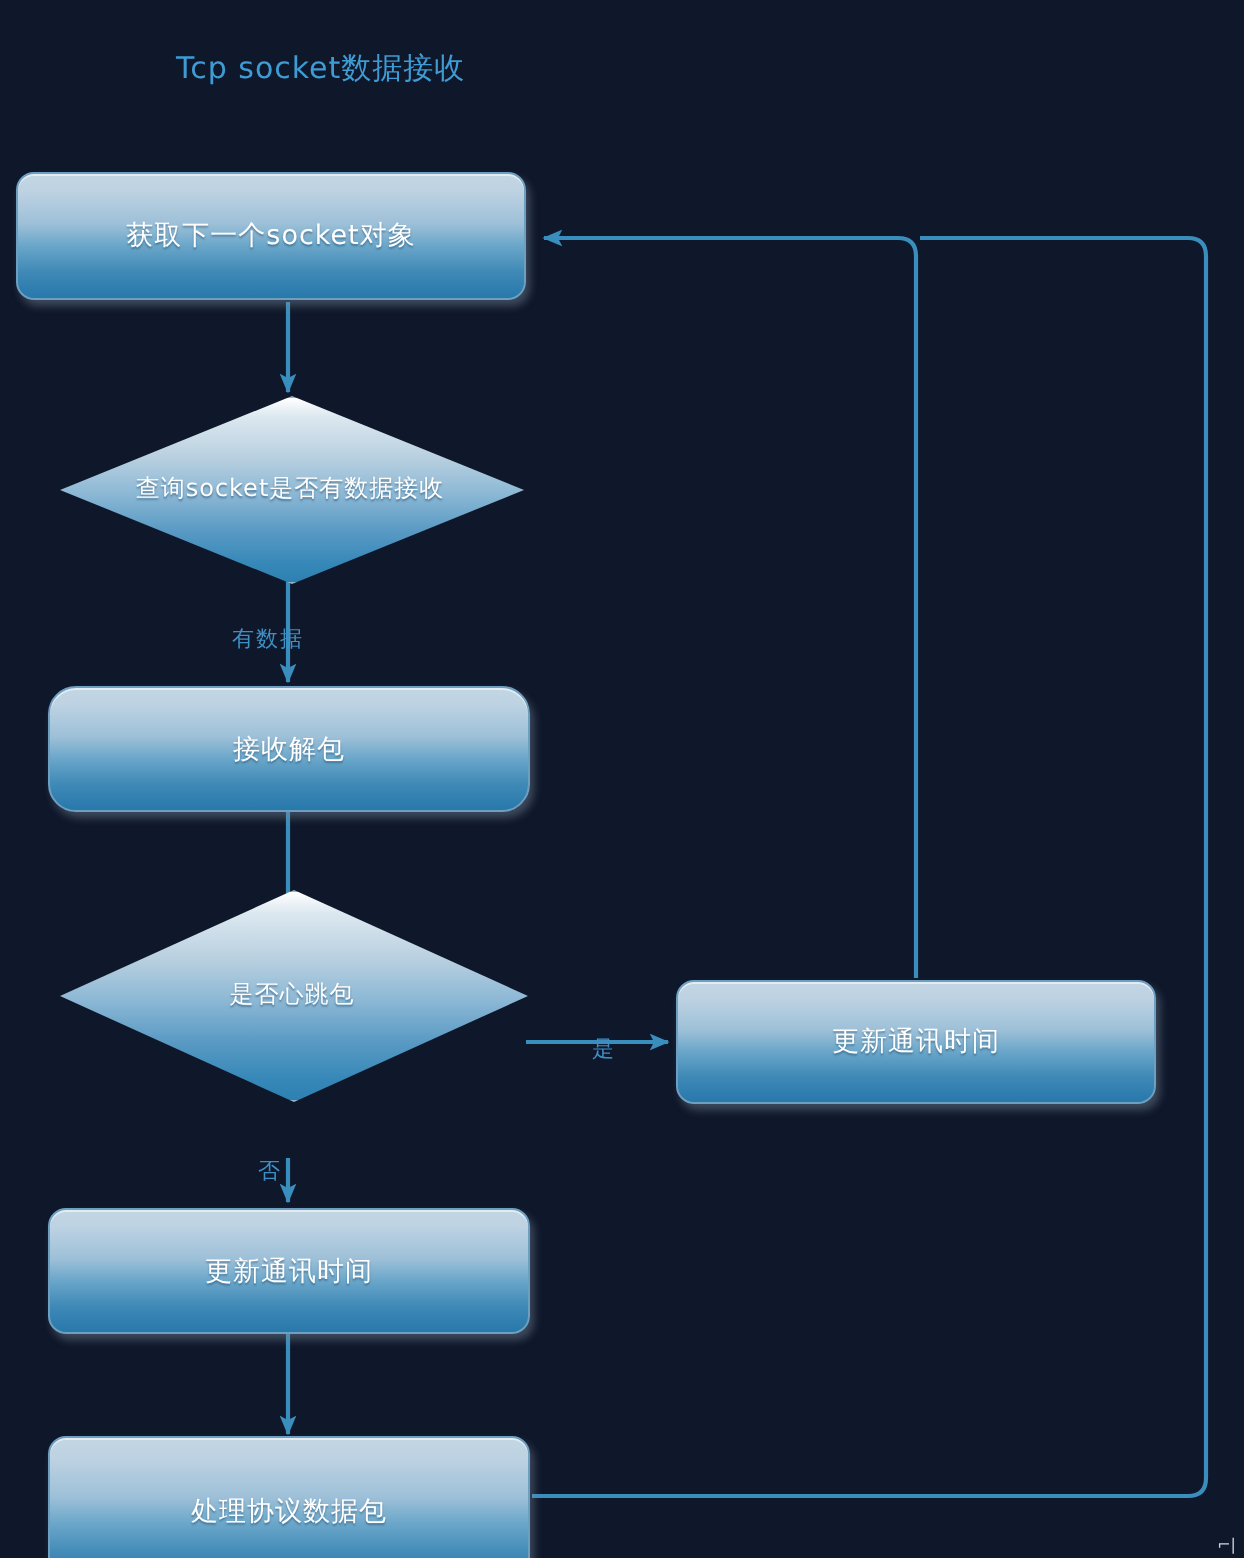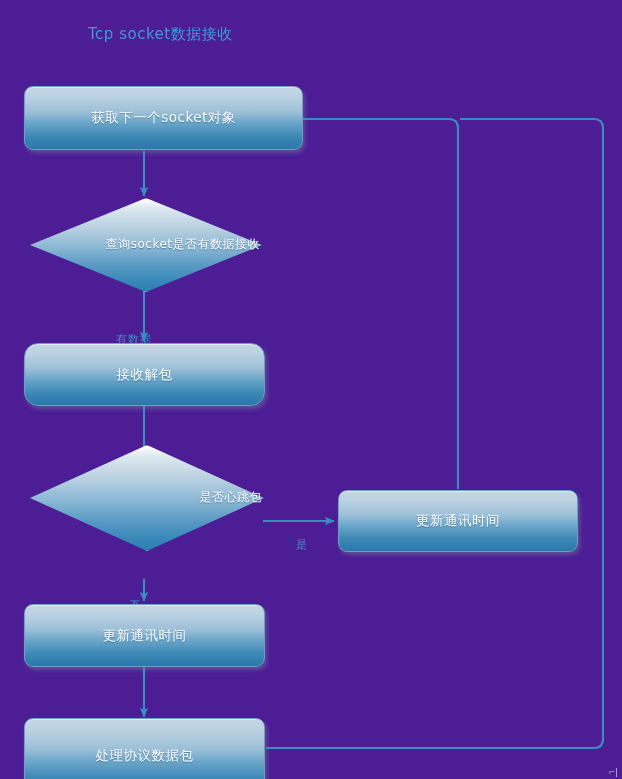--- a/index.html
+++ b/index.html
@@ -7,21 +7,21 @@
     padding: 0;
     background: #ffffff;
   }
   body {
     font-family: "DejaVu Sans", "Liberation Sans", sans-serif;
   }
   #canvas {
     position: relative;
     width: 622px;
     height: 779px;
-    background: #4c1d95;
+    background: #0f172a;
     overflow: hidden;
   }
   #wires {
     position: absolute;
     left: 0;
     top: 0;
     width: 622px;
     height: 779px;
     pointer-events: none;
   }
@@ -62,21 +62,21 @@
     box-shadow: 2px 3px 4px rgba(120,140,155,0.45),
                 inset 0 1px 0 rgba(255,255,255,0.55);
     text-shadow: 0 1px 1px rgba(20,60,90,0.45);
   }
 
   
   .diamond-wrap {
     position: absolute;
     display: flex;
     align-items: center;
-    justify-content: flex-end;
+    justify-content: center;
   }
   .diamond-shape {
     position: absolute;
     left: 0; top: 0;
     width: 100%; height: 100%;
     background: linear-gradient(to bottom,
         #ffffff 0%,
         #dce8f0 10%,
         #b9d0e0 32%,
         #8cb8d5 52%,
@@ -97,21 +97,20 @@
     text-shadow: 0 1px 1px rgba(20,60,90,0.5);
   }
 
   
   .edge-label {
     position: absolute;
     font-size: 11px;
     color: #3e8fc4;
     letter-spacing: 1px;
     white-space: nowrap;
-    margin-top: 20px;
   }
 
   .corner-mark {
     position: absolute;
     right: 4px;
     bottom: 2px;
     font-size: 8px;
     color: #c8d4dc;
   }
 </style>
@@ -141,21 +140,21 @@
       <path d="M144,667 L144,717" marker-end="url(#arw)"></path>
 
       <path d="M458,489 L458,128 Q458,119 449,119 L272,119" marker-end="url(#arw)"></path>
 
       <path d="M266,748 L594,748 Q603,748 603,739 L603,128 Q603,119 594,119 L460,119"></path>
     </g>
   </svg>
 
   <div class="title">Tcp socket数据接收</div>
 
-  <div class="node proc" style="left:24px; top:86px; width:279px; height:64px;">
+  <div class="node proc" style="left:8px; top:86px; width:255px; height:64px;">
     <span>获取下一个socket对象</span>
   </div>
 
   <div class="diamond-wrap" style="left:30px; top:198px; width:230px; height:92px;">
     <div class="diamond-shape"></div>
     <span class="diamond-label">查询socket是否有数据接收</span>
   </div>
 
   <div class="edge-label" style="left:116px; top:312px;">有数据</div>
 

